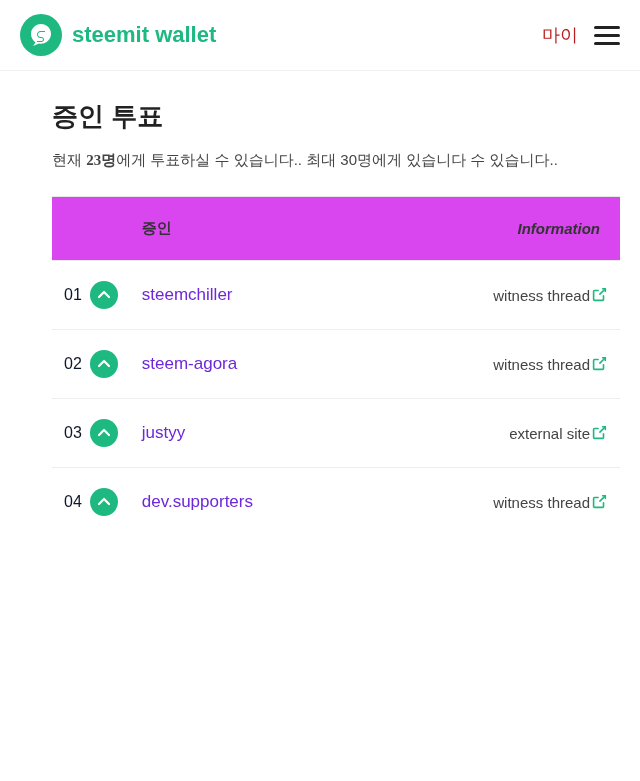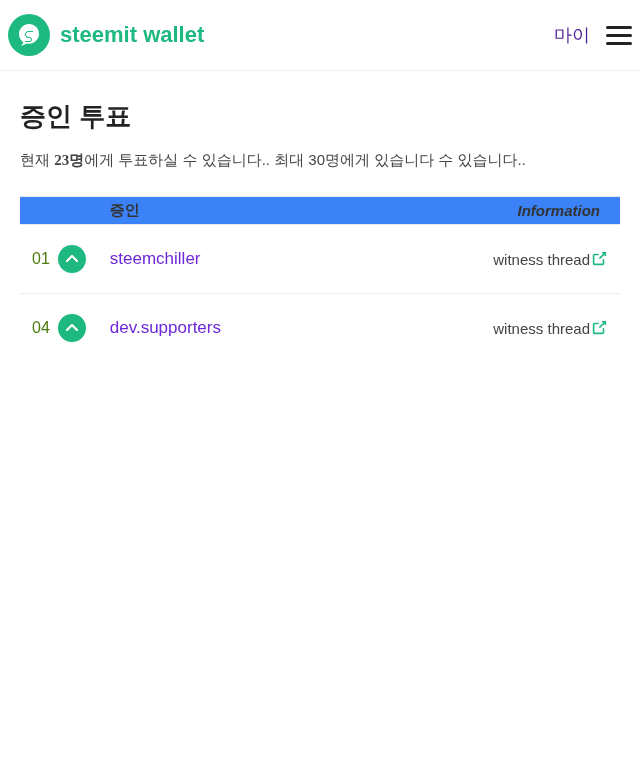--- a/index.html
+++ b/index.html
@@ -10,21 +10,21 @@
       color: #222;
       width: 640px;
       min-height: 781px;
     }
 
     
     .header {
       display: flex;
       align-items: center;
       justify-content: space-between;
-      padding: 14px 8px;
+      padding: 14px 20px;
       background: #fff;
       border-bottom: 1px solid #f0f0f0;
     }
     .header-left {
       display: flex;
       align-items: center;
       gap: 10px;
     }
     .logo-icon {
       width: 42px;
@@ -35,40 +35,41 @@
       font-weight: 600;
       color: #1db980;
     }
     .header-right {
       display: flex;
       align-items: center;
       gap: 16px;
     }
     .header-my {
       font-size: 18px;
-      color: #4c1d95;
+      color: #b91c1c;
       margin-left: 44px;
     }
     .hamburger-icon {
       display: flex;
       flex-direction: column;
       gap: 5px;
       cursor: pointer;
     }
     .hamburger-icon span {
       display: block;
       width: 26px;
       height: 3px;
       background: #222;
       border-radius: 2px;
     }
 
     
     .content {
       padding: 28px 20px 20px;
+      margin-left: 32px;
     }
     .page-title {
       font-size: 26px;
       font-weight: 700;
       color: #222;
       margin-bottom: 14px;
     }
     .page-desc {
       font-size: 15px;
       color: #444;
@@ -79,22 +80,22 @@
       font-weight: 700;
       font-family: Liberation Serif, serif;
     }
 
     
     .witness-table {
       width: 100%;
       border-collapse: collapse;
     }
     .witness-table th {
-      background: #3b82f6;
-      padding: 4px 12px;
+      background: #d946ef;
+      padding: 22px 12px;
       text-align: left;
       font-size: 15px;
       font-weight: 600;
       color: #333;
       border-top: 1px solid #e8e8e8;
       border-bottom: 1px solid #e8e8e8;
     }
     .witness-table th.col-num {
       width: 56px;
     }
@@ -109,21 +110,21 @@
     .witness-table td {
       padding: 20px 12px;
       border-bottom: 1px solid #eeeeee;
       font-size: 16px;
       vertical-align: middle;
     }
     .witness-table tr:last-child td {
       border-bottom: none;
     }
     .row-num {
-      color: #4d7c0f;
+      color: #0f172a;
       font-size: 16px;
       font-weight: 500;
       display: flex;
       align-items: center;
       gap: 8px;
     }
     .vote-btn {
       width: 28px;
       height: 28px;
       background: #1db980;
@@ -224,20 +225,64 @@
         <svg class="ext-icon" viewBox="0 0 20 20" fill="none" xmlns="http://www.w3.org/2000/svg">
           <path d="M14 3H17V6" stroke="#1db980" stroke-width="1.8" stroke-linecap="round" stroke-linejoin="round"></path>
           <path d="M11 9L17 3" stroke="#1db980" stroke-width="1.8" stroke-linecap="round" stroke-linejoin="round"></path>
           <path d="M15 11V15C15 15.552 14.552 16 14 16H5C4.448 16 4 15.552 4 15V6C4 5.448 4.448 5 5 5H9" stroke="#1db980" stroke-width="1.8" stroke-linecap="round" stroke-linejoin="round"></path>
         </svg>
       </a></td>
         </tr>
         <tr>
           <td>
       <div class="row-num">
+        <span>02</span>
+        <button class="vote-btn" aria-label="투표">
+          <svg viewBox="0 0 14 14" fill="none" xmlns="http://www.w3.org/2000/svg">
+            <path d="M2 9L7 4L12 9" stroke="white" stroke-width="2.2" stroke-linecap="round" stroke-linejoin="round"></path>
+          </svg>
+        </button>
+      </div>
+          </td>
+          <td><span class="witness-name">steem-agora</span></td>
+          <td class="info-cell">
+      <a href="#" class="info-link">
+        <span>witness thread</span>
+        <svg class="ext-icon" viewBox="0 0 20 20" fill="none" xmlns="http://www.w3.org/2000/svg">
+          <path d="M14 3H17V6" stroke="#1db980" stroke-width="1.8" stroke-linecap="round" stroke-linejoin="round"></path>
+          <path d="M11 9L17 3" stroke="#1db980" stroke-width="1.8" stroke-linecap="round" stroke-linejoin="round"></path>
+          <path d="M15 11V15C15 15.552 14.552 16 14 16H5C4.448 16 4 15.552 4 15V6C4 5.448 4.448 5 5 5H9" stroke="#1db980" stroke-width="1.8" stroke-linecap="round" stroke-linejoin="round"></path>
+        </svg>
+      </a></td>
+        </tr>
+        <tr>
+          <td>
+      <div class="row-num">
+        <span>03</span>
+        <button class="vote-btn" aria-label="투표">
+          <svg viewBox="0 0 14 14" fill="none" xmlns="http://www.w3.org/2000/svg">
+            <path d="M2 9L7 4L12 9" stroke="white" stroke-width="2.2" stroke-linecap="round" stroke-linejoin="round"></path>
+          </svg>
+        </button>
+      </div>
+          </td>
+          <td><span class="witness-name">justyy</span></td>
+          <td class="info-cell">
+      <a href="#" class="info-link">
+        <span>external site</span>
+        <svg class="ext-icon" viewBox="0 0 20 20" fill="none" xmlns="http://www.w3.org/2000/svg">
+          <path d="M14 3H17V6" stroke="#1db980" stroke-width="1.8" stroke-linecap="round" stroke-linejoin="round"></path>
+          <path d="M11 9L17 3" stroke="#1db980" stroke-width="1.8" stroke-linecap="round" stroke-linejoin="round"></path>
+          <path d="M15 11V15C15 15.552 14.552 16 14 16H5C4.448 16 4 15.552 4 15V6C4 5.448 4.448 5 5 5H9" stroke="#1db980" stroke-width="1.8" stroke-linecap="round" stroke-linejoin="round"></path>
+        </svg>
+      </a></td>
+        </tr>
+        <tr>
+          <td>
+      <div class="row-num">
         <span>04</span>
         <button class="vote-btn" aria-label="투표">
           <svg viewBox="0 0 14 14" fill="none" xmlns="http://www.w3.org/2000/svg">
             <path d="M2 9L7 4L12 9" stroke="white" stroke-width="2.2" stroke-linecap="round" stroke-linejoin="round"></path>
           </svg>
         </button>
       </div>
           </td>
           <td><span class="witness-name">dev.supporters</span></td>
           <td class="info-cell">

